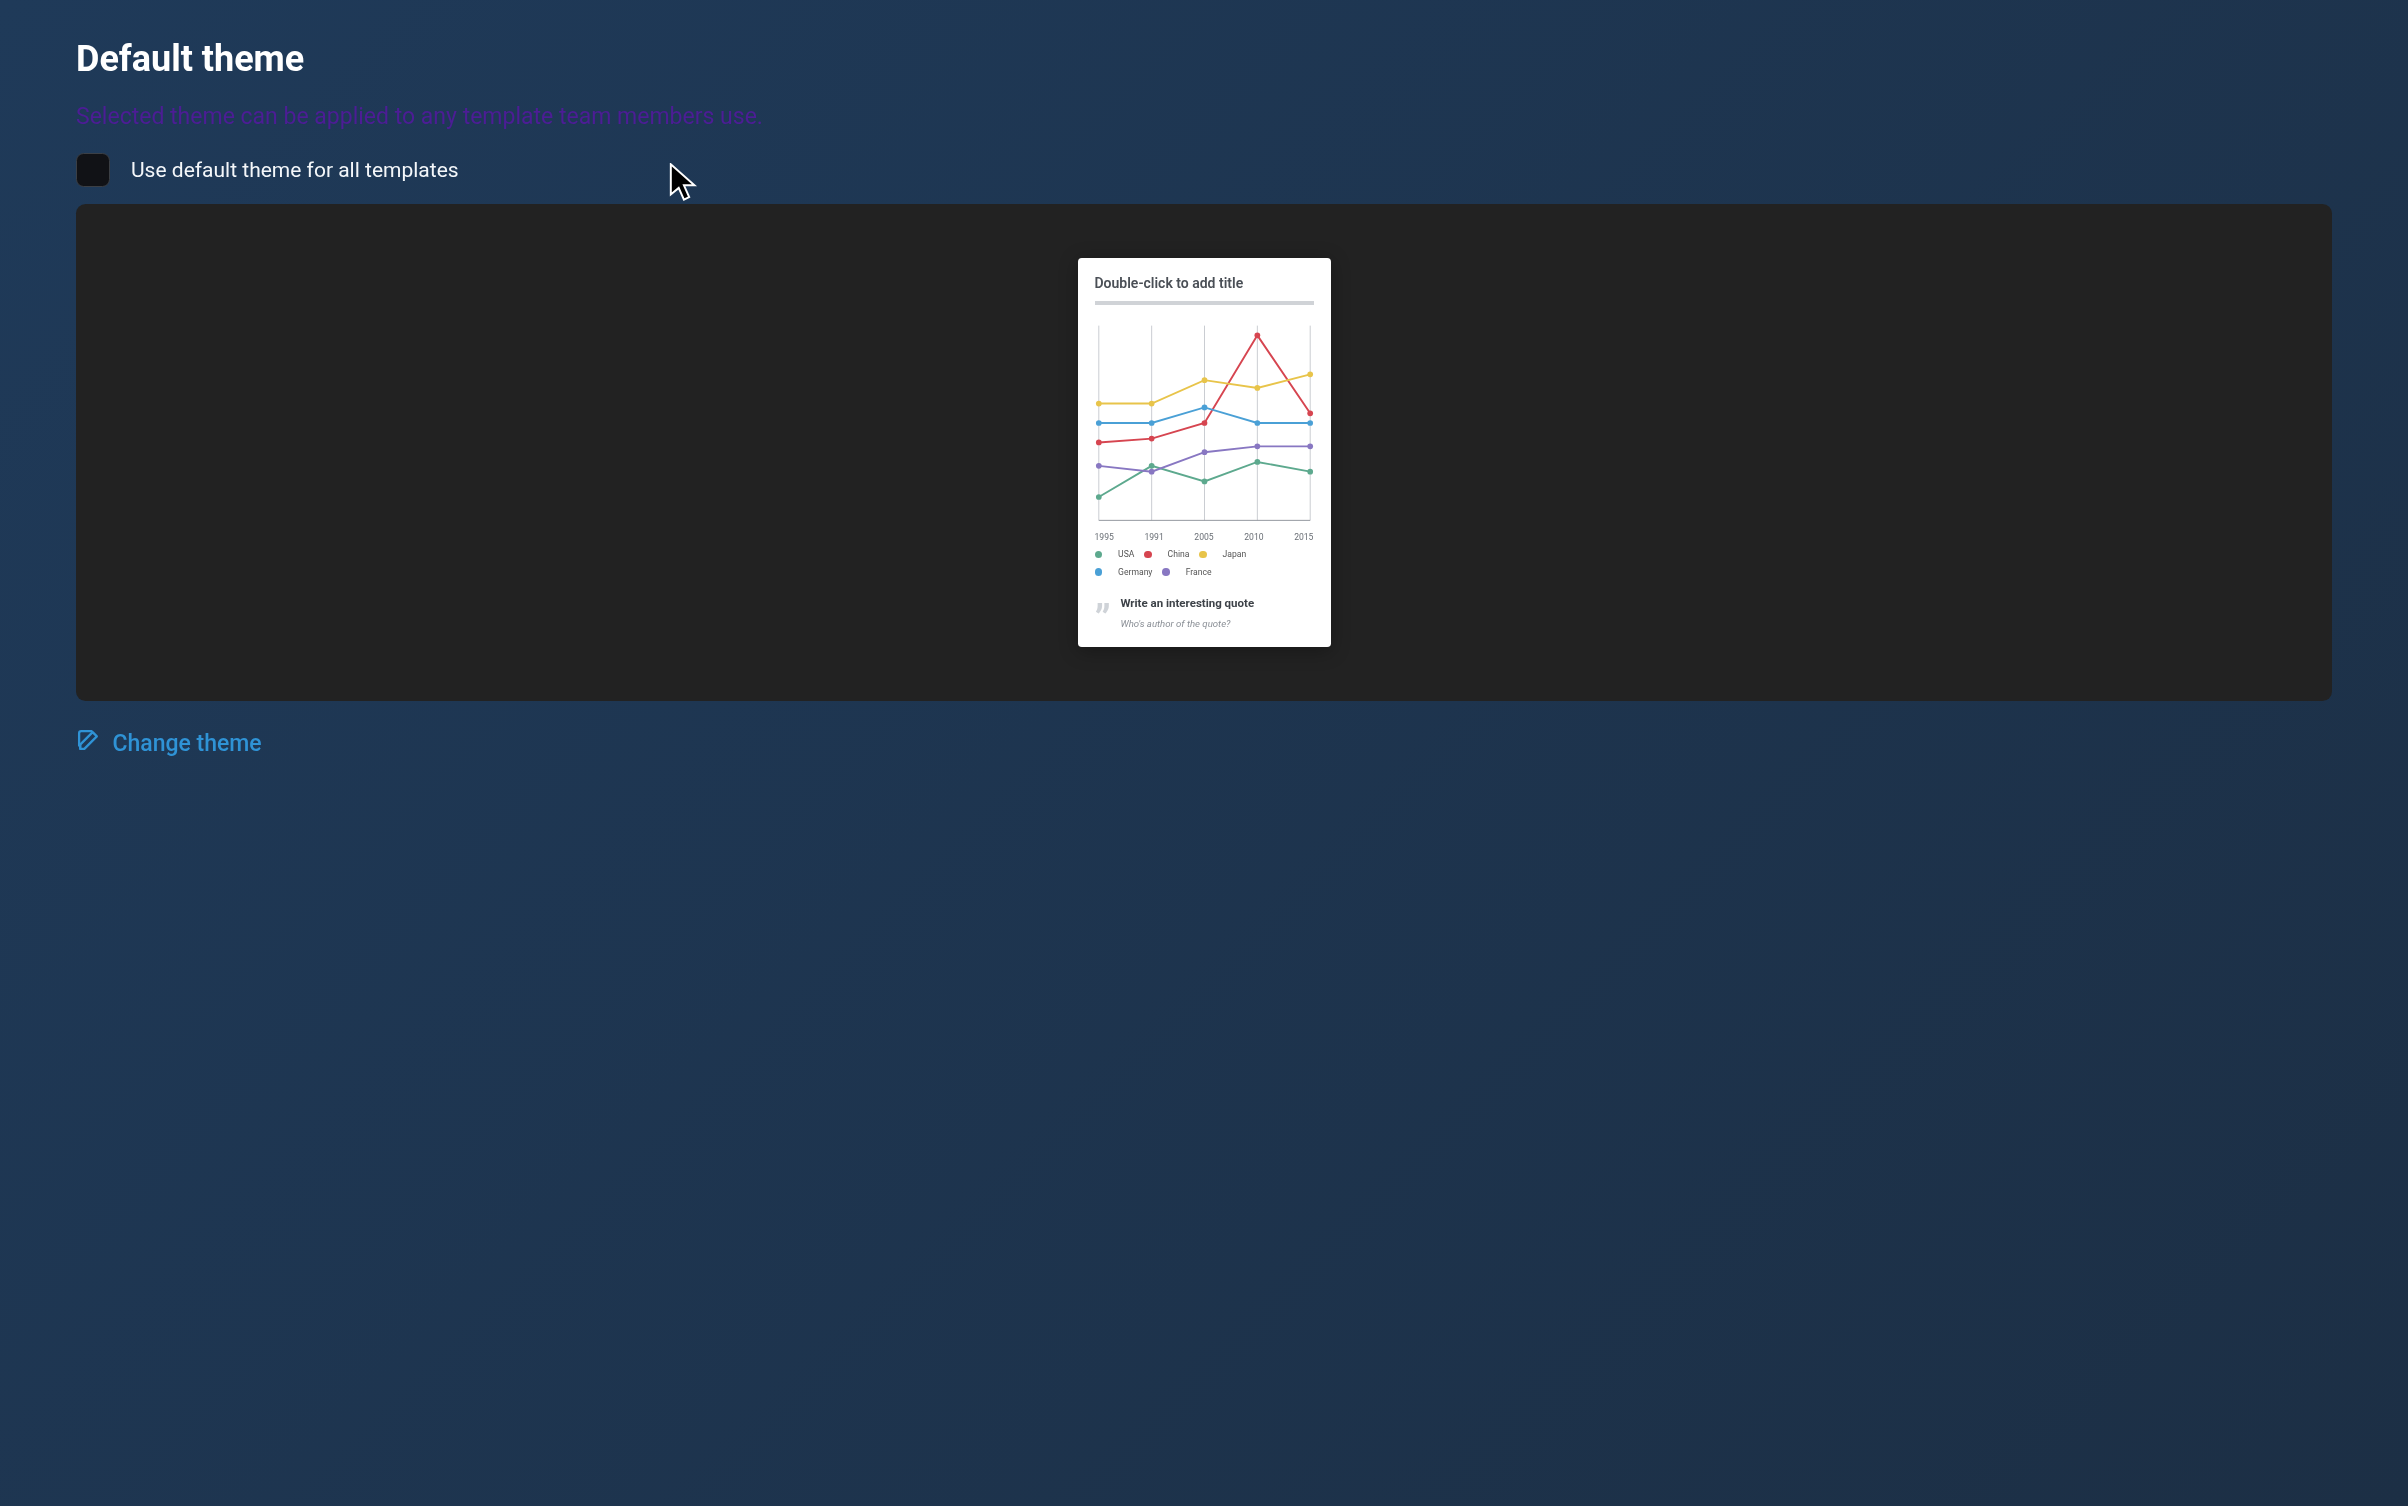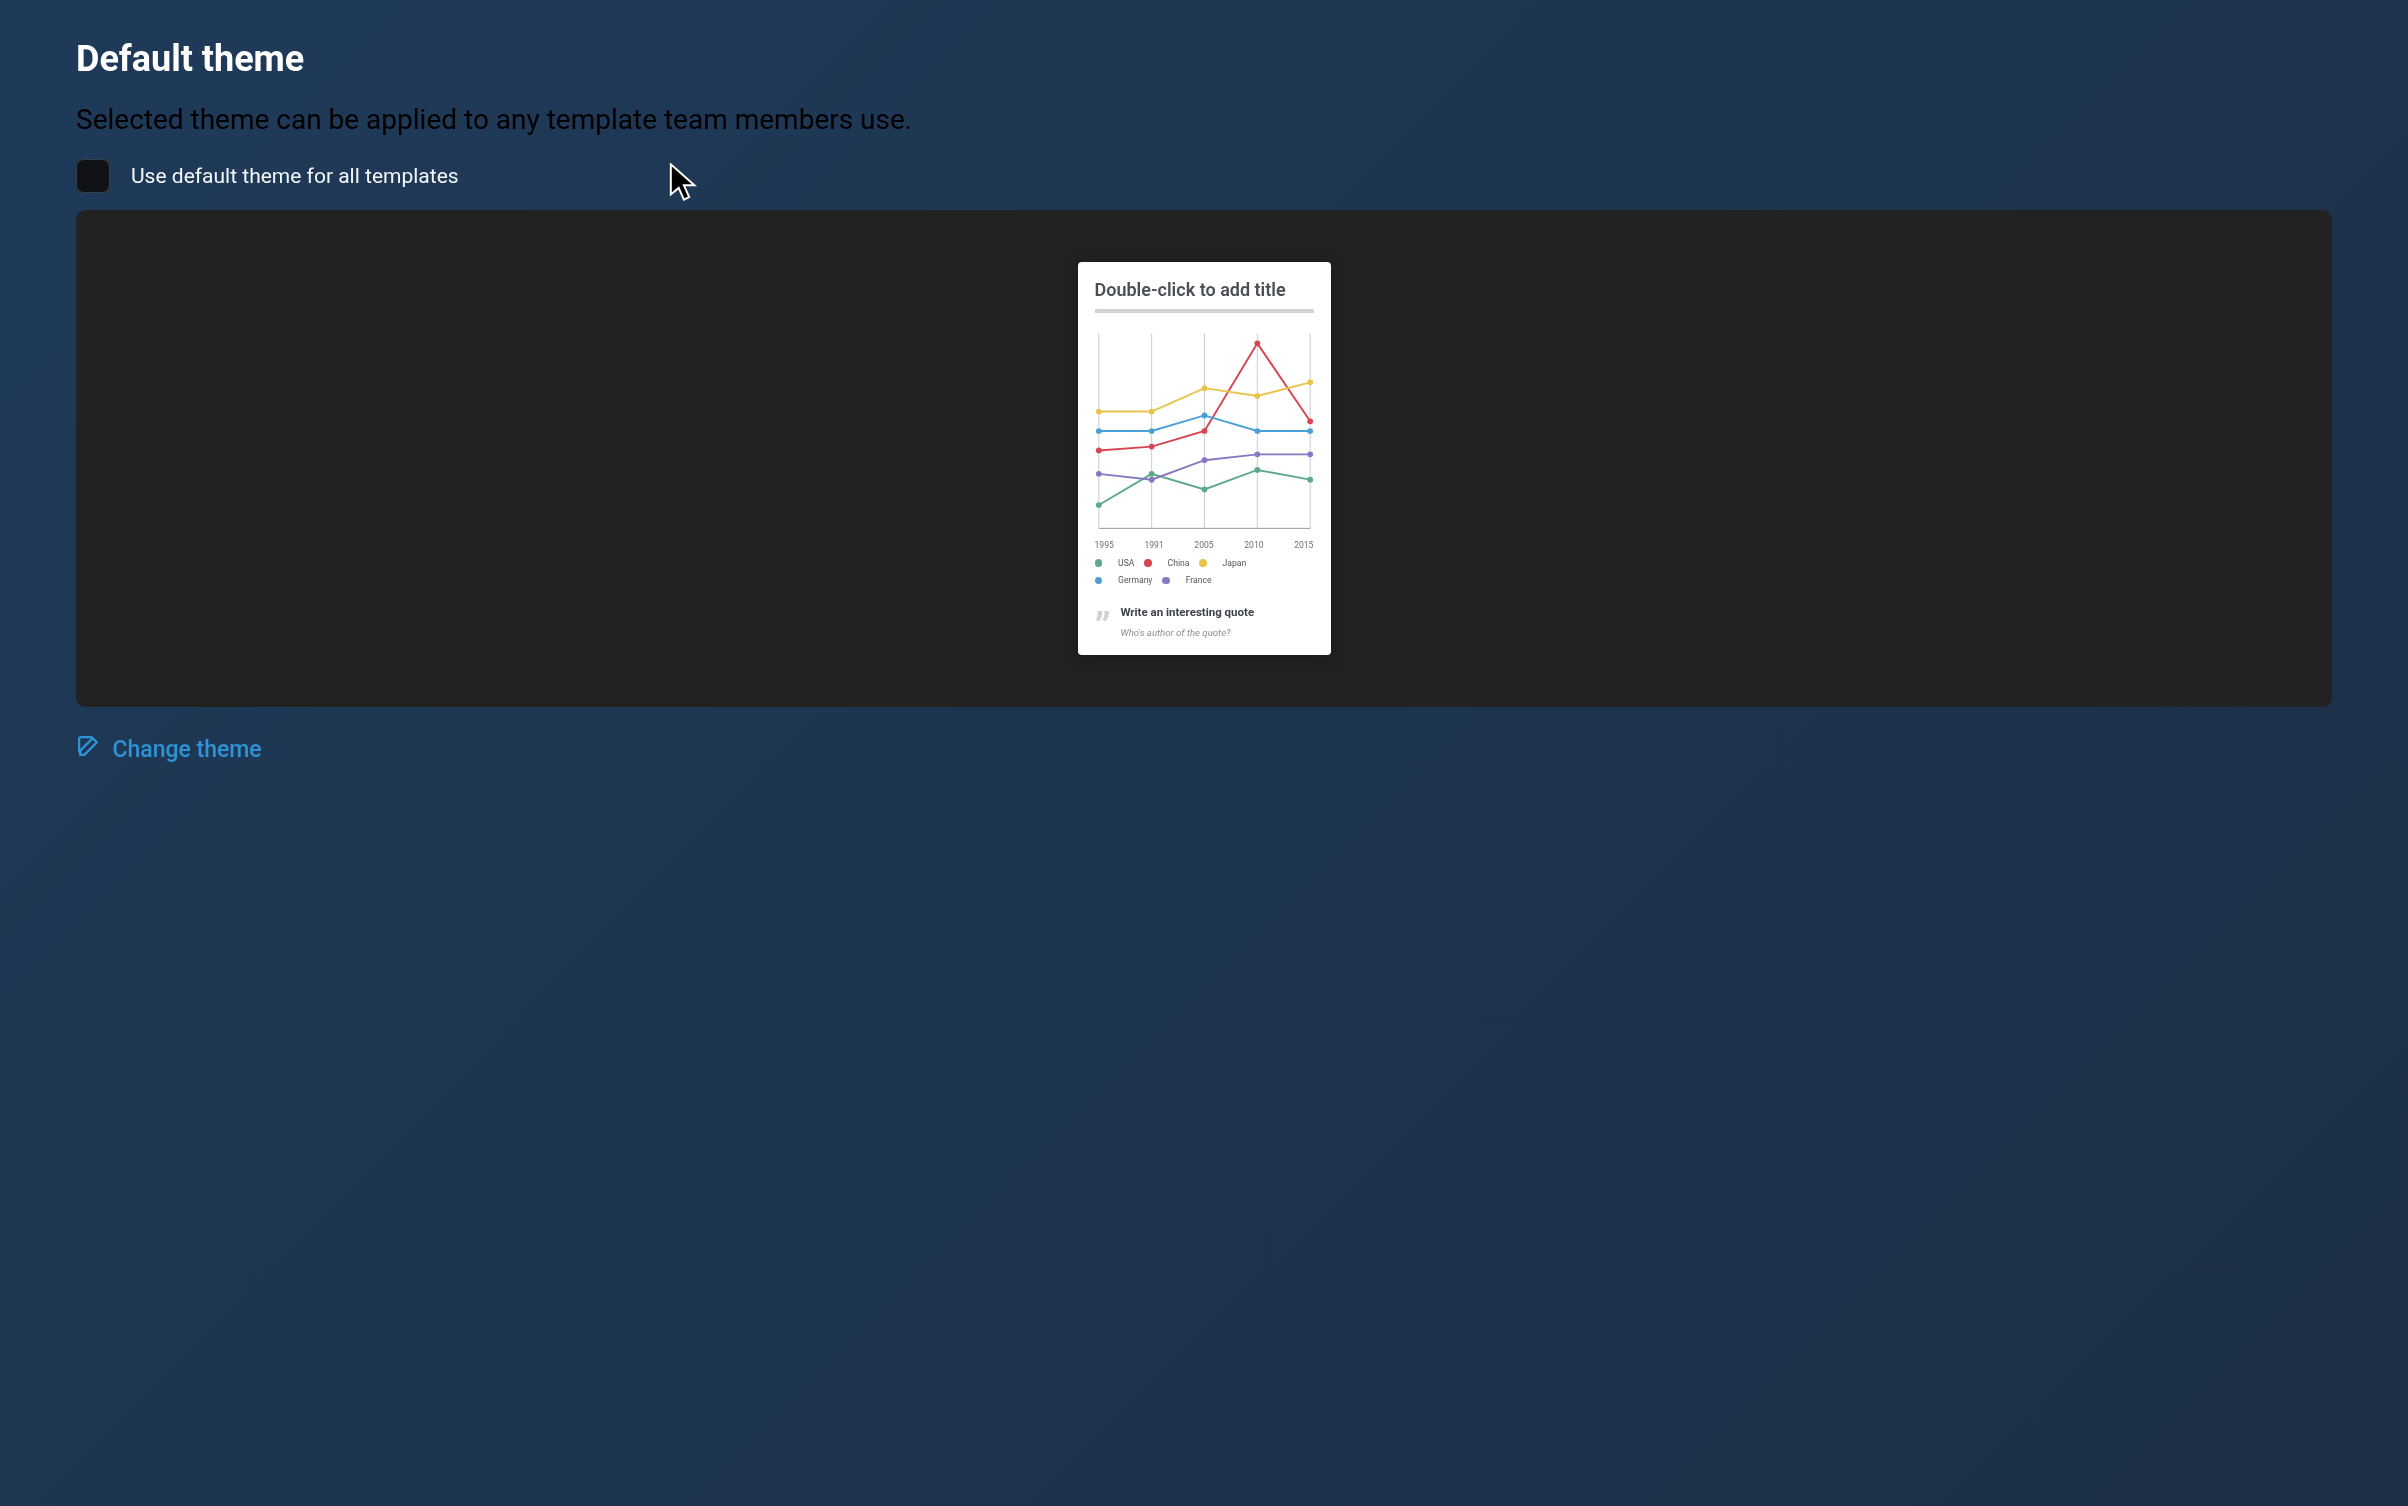--- a/index.html
+++ b/index.html
@@ -12,23 +12,23 @@
     -webkit-font-smoothing: antialiased;
     position: relative;
   }
   .page-title {
     font-size: 36px;
     font-weight: 700;
     margin-bottom: 23px;
     color: #fff;
   }
   .page-subtitle {
-    font-size: 28px;
+    font-size: 23px;
     font-weight: 400;
-    color: #000000;
+    color: #4c1d95;
     margin-bottom: 23px;
   }
   .checkbox-row {
     display: flex;
     align-items: center;
     gap: 21px;
     margin-bottom: 17px;
   }
   .checkbox {
     width: 34px;
@@ -54,21 +54,21 @@
   }
   .preview-card {
     background: #ffffff;
     width: 253px;
     border-radius: 3.8px;
     padding: 17px 17px 15.3px 17px;
     box-shadow: 0 3.8px 19px rgba(0,0,0,0.3);
     color: #444;
   }
   .card-title-placeholder {
-    font-size: 18px;
+    font-size: 14px;
     font-weight: 600;
     color: #4a4f56;
     margin-bottom: 9.6px;
   }
   .card-title-underline {
     height: 3.8px;
     background: #d0d3d7;
     margin-bottom: 13.4px;
   }
   .chart-area {

